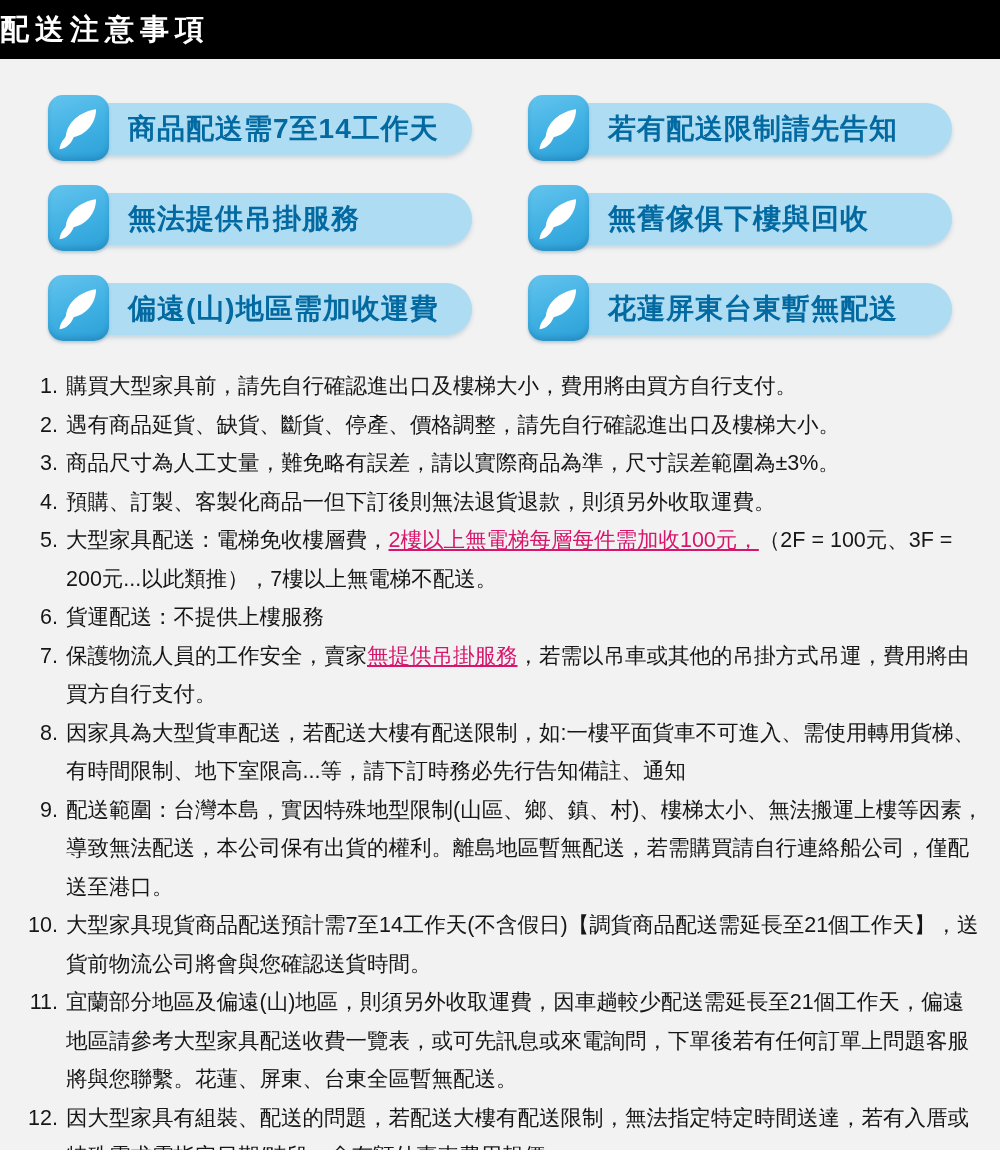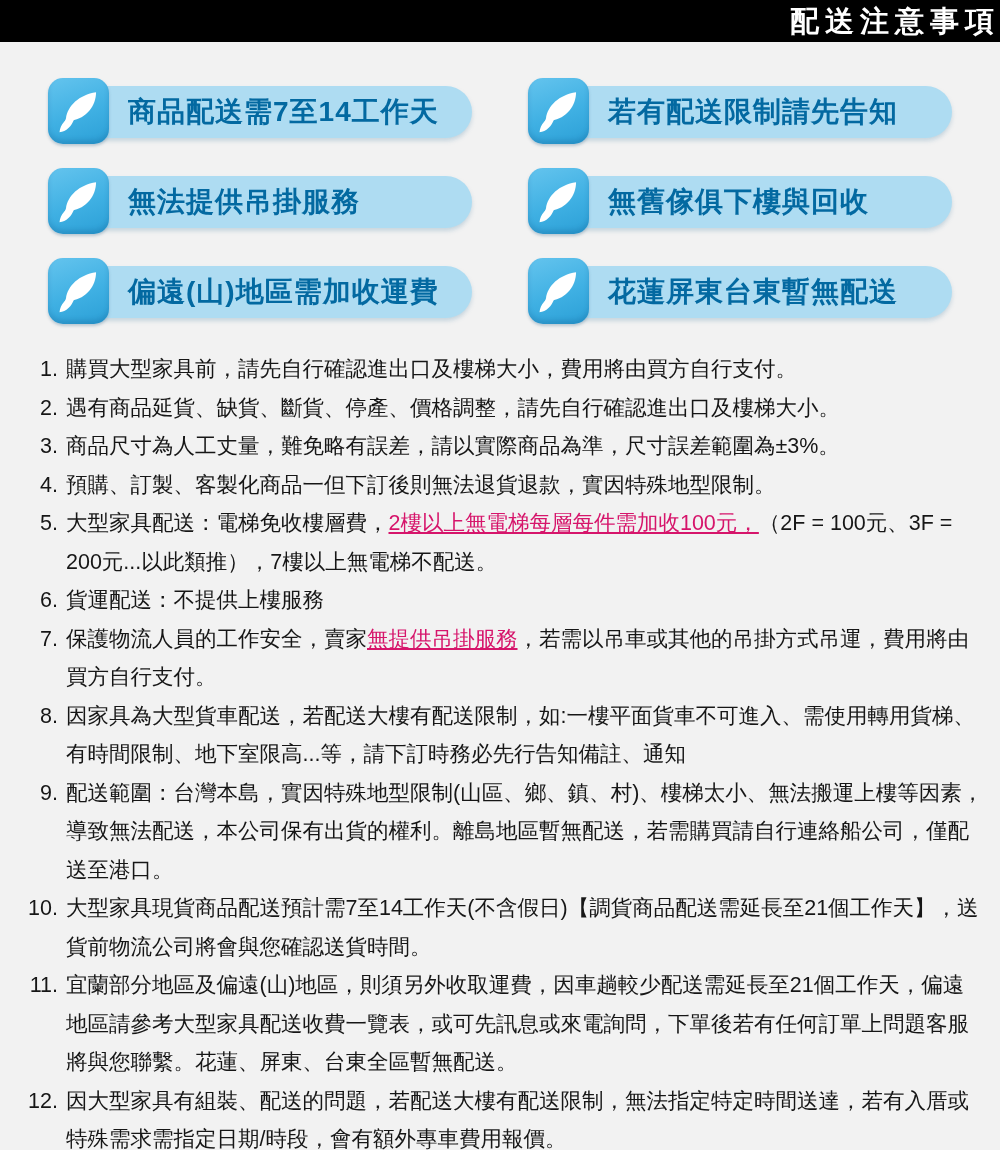--- a/index.html
+++ b/index.html
@@ -7,25 +7,25 @@
     width: 1000px;
     height: 1150px;
     background: var(--page_bg, #f2f2f2);
     font-family: "Liberation Sans", "DejaVu Sans", sans-serif;
     color: var(--text, #161616);
     overflow: hidden;
   }
 
   
   .header {
-    height: 42px;
+    height: 59px;
     background: var(--header_bg, #000);
     display: flex;
     align-items: center;
-    justify-content: flex-end;
+    justify-content: flex-start;
   }
   .header .title {
     color: var(--header_text, #fff);
     font-size: 29px;
     font-weight: 700;
     letter-spacing: 6px;
     line-height: 1;
   }
 
   
@@ -180,21 +180,21 @@
   <li>
     <span class="num">1.</span><span>購買大型家具前，請先自行確認進出口及樓梯大小，費用將由買方自行支付。</span>
   </li>
   <li>
     <span class="num">2.</span><span>遇有商品延貨、缺貨、斷貨、停產、價格調整，請先自行確認進出口及樓梯大小。</span>
   </li>
   <li>
     <span class="num">3.</span><span>商品尺寸為人工丈量，難免略有誤差，請以實際商品為準，尺寸誤差範圍為±3%。</span>
   </li>
   <li>
-    <span class="num">4.</span><span>預購、訂製、客製化商品一但下訂後則無法退貨退款，實因特殊地型限制。</span>
+    <span class="num">4.</span><span>預購、訂製、客製化商品一但下訂後則無法退貨退款，則須另外收取運費。</span>
   </li>
   <li>
     <span class="num">5.</span><span>大型家具配送：電梯免收樓層費，</span><span class="accent">2樓以上無電梯每層每件需加收100元，</span><span>（2F = 100元、3F = 200元...以此類推），7樓以上無電梯不配送。</span>
   </li>
   <li>
     <span class="num">6.</span><span>貨運配送：不提供上樓服務</span>
   </li>
   <li>
     <span class="num">7.</span><span>保護物流人員的工作安全，賣家</span><span class="accent">無提供吊掛服務</span><span>，若需以吊車或其他的吊掛方式吊運，費用將由買方自行支付。</span>
   </li>

